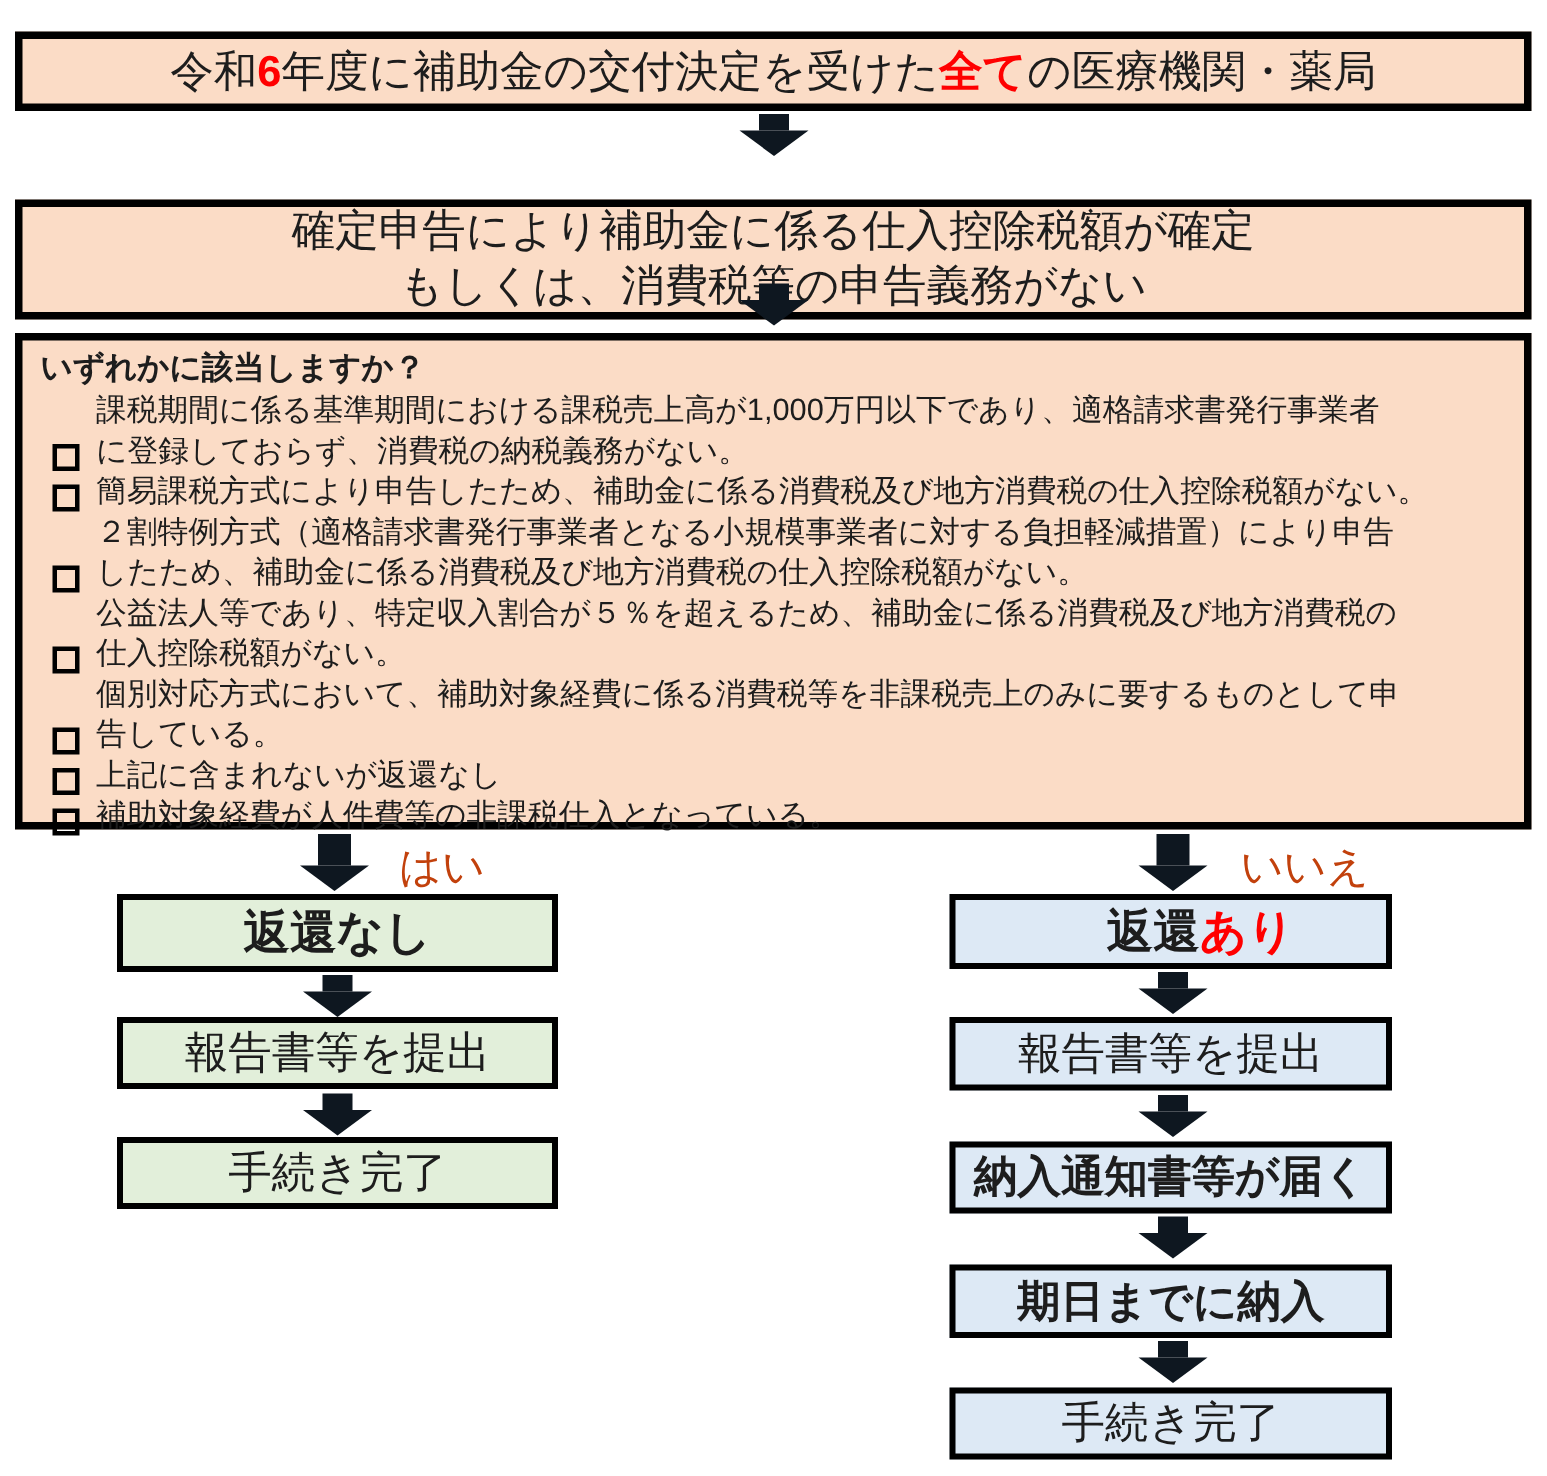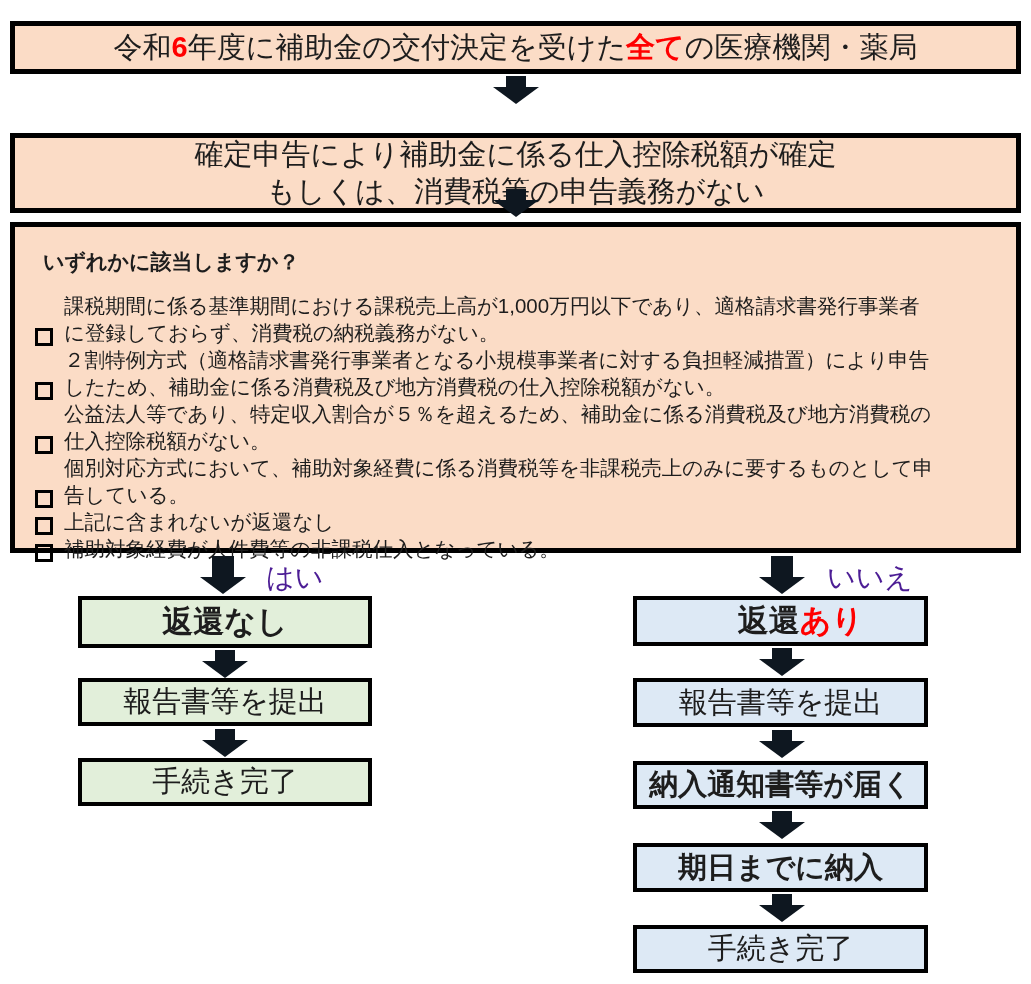--- a/index.html
+++ b/index.html
@@ -17,34 +17,34 @@
   .red{color:#ff0000;font-weight:700;}
   .preline{white-space:pre-line;}
 
   
   .box1{left:10px;top:21px;width:1011px;height:53px;font-size:29px;}
   .box2{left:10px;top:103px;width:1011px;height:80px;font-size:29px;line-height:37px;margin-top:30px;}
   .box3{left:10px;top:222px;width:1011px;height:331px;display:block;text-align:left;
         padding:5px 12px 0 12px;}
 
   
-  .check-title{font-size:21px;font-weight:700;line-height:28px;margin:16px;}
+  .check-title{font-size:21px;font-weight:700;line-height:28px;margin:0;}
   .check-item{display:flex;align-items:flex-end;margin:0;}
   .cb{flex:none;width:12px;height:12px;border:3px solid #000;margin:5px 11px 0 8px;}
   .check-text{margin:0;font-size:20.5px;line-height:27px;white-space:pre-line;}
 
   
   .arrow{position:absolute;width:46px;display:flex;flex-direction:column;align-items:center;}
   .shaft{width:20px;height:11px;background:#0e1720;}
   .head{width:0;height:0;border-left:23px solid transparent;border-right:23px solid transparent;
         border-top:17px solid #0e1720;}
   .arrow.lg .shaft{height:21px;width:22px;}
 
   
-  .blabel{position:absolute;font-size:28px;color:#4c1d95;}
+  .blabel{position:absolute;font-size:28px;color:#c2410c;}
 
   
   .lcol{left:78px;width:294px;text-align:center;}
   .rcol{left:633px;width:295px;}
 </style>
 </head>
 <body>
 
 <div class="canvas">
 
@@ -68,20 +68,24 @@
     <div class="shaft"></div>
     <div class="head"></div>
   </div>
 
   <div class="fbox peach box3">
     <p class="check-title">いずれかに該当しますか？</p>
     <div class="check-item">
       <span class="cb"></span>
       <p class="check-text">課税期間に係る基準期間における課税売上高が1,000万円以下であり、適格請求書発行事業者
 に登録しておらず、消費税の納税義務がない。</p>
+    </div>
+    <div class="check-item">
+      <span class="cb"></span>
+      <p class="check-text">簡易課税方式により申告したため、補助金に係る消費税及び地方消費税の仕入控除税額がない。</p>
     </div>
     <div class="check-item">
       <span class="cb"></span>
       <p class="check-text">２割特例方式（適格請求書発行事業者となる小規模事業者に対する負担軽減措置）により申告
 したため、補助金に係る消費税及び地方消費税の仕入控除税額がない。</p>
     </div>
     <div class="check-item">
       <span class="cb"></span>
       <p class="check-text">公益法人等であり、特定収入割合が５％を超えるため、補助金に係る消費税及び地方消費税の
 仕入控除税額がない。</p>

